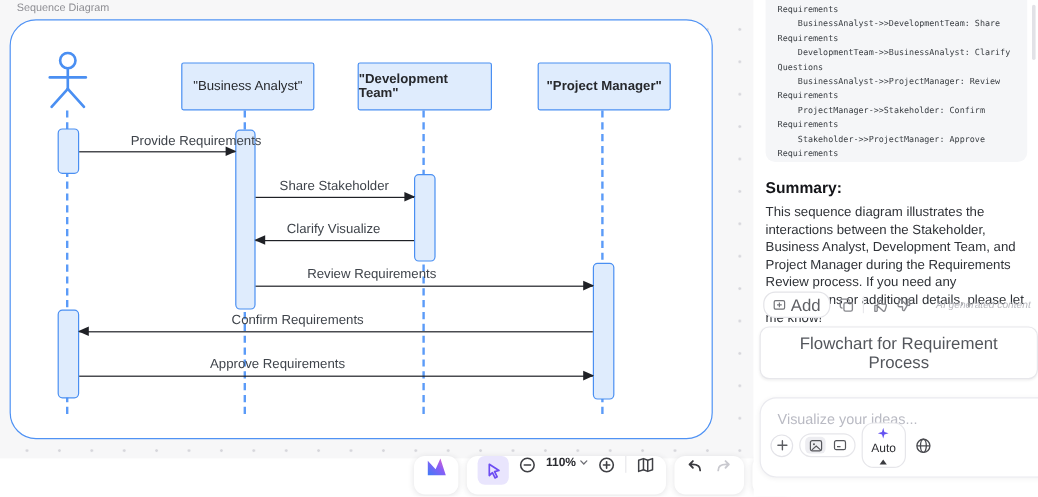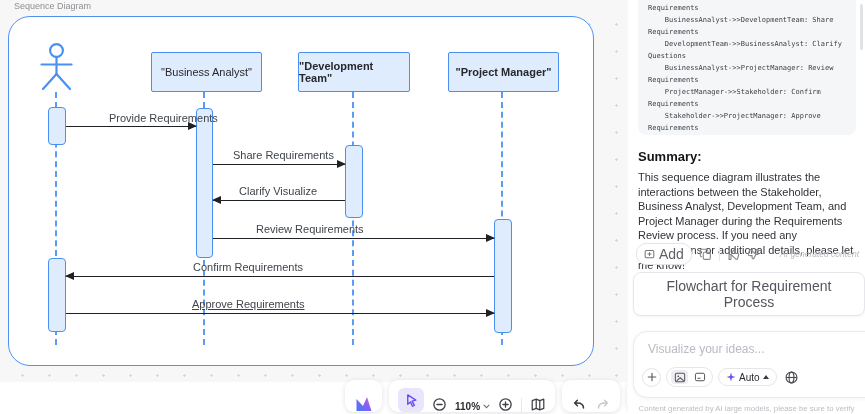--- a/index.html
+++ b/index.html
@@ -21,21 +21,21 @@
 
   .msg-label{position:absolute;font-size:11px;color:#3f444b;white-space:nowrap;}
   .msg-line{position:absolute;height:0;border-top:1.6px solid #1f2126;}
   .msg-line.ar::after{content:"";position:absolute;right:-1px;top:-5.3px;width:0;height:0;
     border-left:9px solid #1f2126;border-top:4.5px solid transparent;border-bottom:4.5px solid transparent;}
   .msg-line.al::before{content:"";position:absolute;left:-1px;top:-5.3px;width:0;height:0;
     border-right:9px solid #1f2126;border-top:4.5px solid transparent;border-bottom:4.5px solid transparent;}
 
   
   .toolbar{position:absolute;left:345px;top:380px;display:flex;gap:7px;align-items:center;}
-  .tb-card{background:#fff;border-radius:9px;box-shadow:0 1px 5px rgba(40,40,60,.14);display:flex;align-items:flex-end;height:32px;box-sizing:border-box;}
+  .tb-card{background:#fff;border-radius:9px;box-shadow:0 1px 5px rgba(40,40,60,.14);display:flex;align-items:flex-start;height:32px;box-sizing:border-box;}
   .tb-sq{width:37px;justify-content:center;}
   .tb-group{padding:0 9px;gap:8px;}
   button{border:none;background:transparent;padding:0;cursor:pointer;font-family:inherit;}
   .tool-sel{width:26px;height:24px;background:#e9e5fd;border-radius:6px;display:flex;align-items:center;justify-content:center;}
   .ibtn{display:flex;align-items:center;justify-content:center;}
   .zoom-label{display:flex;align-items:center;gap:3px;font-size:10px;color:#2a2b30;font-weight:700;}
   .vdiv{width:1px;height:14px;background:#e8e8ec;}
 
   
   .panel{position:absolute;left:628px;top:0;width:237px;height:414px;background:#fff;}
@@ -50,21 +50,21 @@
   .chip{position:absolute;left:5px;top:272px;border:1px solid #e7e7eb;border-radius:8px;background:#fff;padding:5px 10px;font-size:14px;color:#53565c;box-shadow:0 1px 2px rgba(0,0,0,.05);}
   .input-box{position:absolute;left:5px;top:331px;width:274px;height:67px;border:1px solid #eaeaef;border-radius:14px;background:#fff;box-sizing:border-box;box-shadow:0 1px 4px rgba(0,0,0,.05);}
   .input-box textarea{position:absolute;left:12px;top:8px;width:188px;height:26px;border:none;resize:none;outline:none;background:transparent;
     font-family:"Liberation Sans",sans-serif;font-size:12px;color:#333;}
   .input-box textarea::placeholder{color:#b9bac3;}
   .input-row{position:absolute;left:8px;right:7px;bottom:7px;display:flex;align-items:center;gap:5px;}
   .circle-btn{width:19px;height:19px;border:1px solid #e3e3e8;border-radius:50%;display:flex;align-items:center;justify-content:center;background:#fff;box-sizing:border-box;}
   .two-pill{display:flex;align-items:center;gap:3px;border:1px solid #e6e6ea;border-radius:10px;padding:2px 4px;background:#fff;}
   .icon-chip{width:17px;height:14px;display:flex;align-items:center;justify-content:center;border-radius:4px;}
   .icon-chip.active{background:#ededf1;}
-  .auto-pill{display:flex;align-items:center;gap:3px;border:1px solid #e6e6ea;border-radius:10px;padding:2.5px 7px;background:#fff;font-size:10px;color:#2c2d31;}
+  .auto-pill{display:flex;align-items:center;gap:3px;border:1px solid #e6e6ea;border-radius:10px;padding:2.5px 7px;background:#fff;font-size:10px;color:#2c2d31;flex-direction:column;}
   .caret-up{width:0;height:0;border-left:3.2px solid transparent;border-right:3.2px solid transparent;border-bottom:4.2px solid #3a3b40;}
   .send-btn{margin-left:auto;width:26px;height:26px;border-radius:50%;background:#a89cf8;display:flex;align-items:center;justify-content:center;}
   .footer-note{position:absolute;left:0;right:0;top:404px;text-align:center;font-size:7.8px;color:#bdbdc3;}
 </style>
 </head>
 <body>
 
 <div class="app">
 
   <div class="canvas">
@@ -98,33 +98,33 @@
 
     <div class="act-bar" style="left:48px;top:107px;width:18px;height:38px;"></div>
     <div class="act-bar" style="left:196px;top:108px;width:17px;height:150px;"></div>
     <div class="act-bar" style="left:345px;top:145px;width:18px;height:73px;"></div>
     <div class="act-bar" style="left:494px;top:219px;width:18px;height:114px;"></div>
     <div class="act-bar" style="left:48px;top:258px;width:18px;height:74px;"></div>
 
     <div class="msg-label" style="left:85px;top:112px;padding-left:24px;">Provide Requirements</div>
     <div class="msg-line ar" style="left:66px;top:126px;width:130px;"></div>
 
-    <div class="msg-label" style="left:233px;top:149px;">Share Requirements</div>
+    <div class="msg-label" style="left:233px;top:149px;">Share Stakeholder</div>
     <div class="msg-line ar" style="left:213px;top:164px;width:132px;"></div>
 
     <div class="msg-label" style="left:239px;top:185px;">Clarify Visualize</div>
     <div class="msg-line al" style="left:213px;top:200px;width:132px;"></div>
 
     <div class="msg-label" style="left:256px;top:223px;">Review Requirements</div>
     <div class="msg-line ar" style="left:213px;top:238px;width:281px;"></div>
 
     <div class="msg-label" style="left:193px;top:261px;">Confirm Requirements</div>
     <div class="msg-line al" style="left:66px;top:276px;width:428px;"></div>
 
-    <div class="msg-label" style="left:192px;top:298px;text-decoration:underline;">Approve Requirements</div>
+    <div class="msg-label" style="left:175px;top:298px;">Approve Requirements</div>
     <div class="msg-line ar" style="left:66px;top:313px;width:428px;"></div>
 
     <div class="toolbar">
       <button class="tb-card tb-sq">
         <svg width="20" height="17" viewBox="0 0 20 17">
           <defs>
               <linearGradient id="lg" x1="0" y1="1" x2="1" y2="0">
             <stop offset="0" stop-color="#3f7bf6"></stop>
                 <stop offset="0.55" stop-color="#8a5ef6"></stop>
                 <stop offset="1" stop-color="#ef63c2"></stop>
@@ -298,15 +298,14 @@
           </svg>
         </button>
         <button class="send-btn">
           <svg width="13" height="13" viewBox="0 0 16 16" style="transform:rotate(-18deg);">
             <path d="M2.5,13.5 L14,8 L2.5,2.5 L5,8 Z" fill="#ffffff"></path>
           </svg>
         </button>
       </div>
     </div>
 
-    <div class="footer-note">Content generated by AI large models, please be sure to verify</div>
   </div>
 </div>
 
 </body></html>

